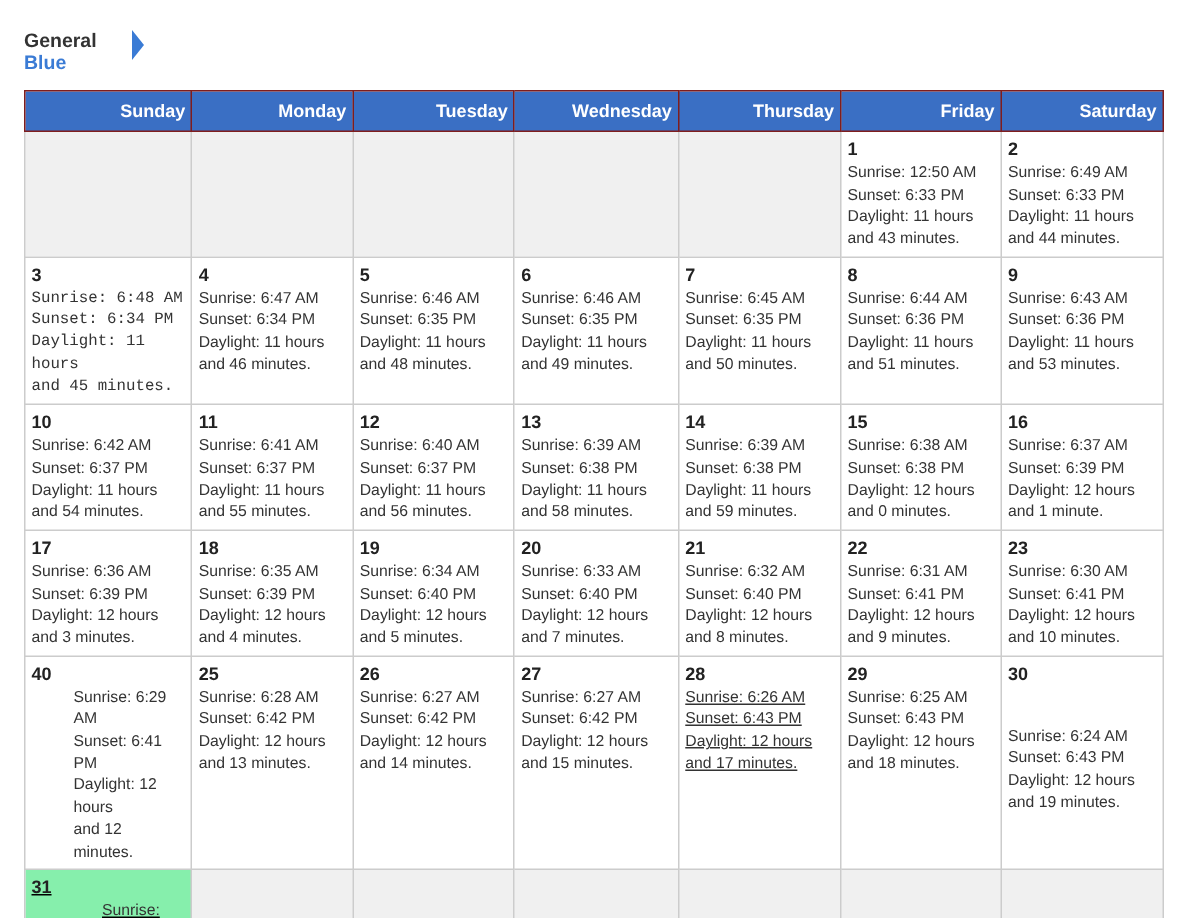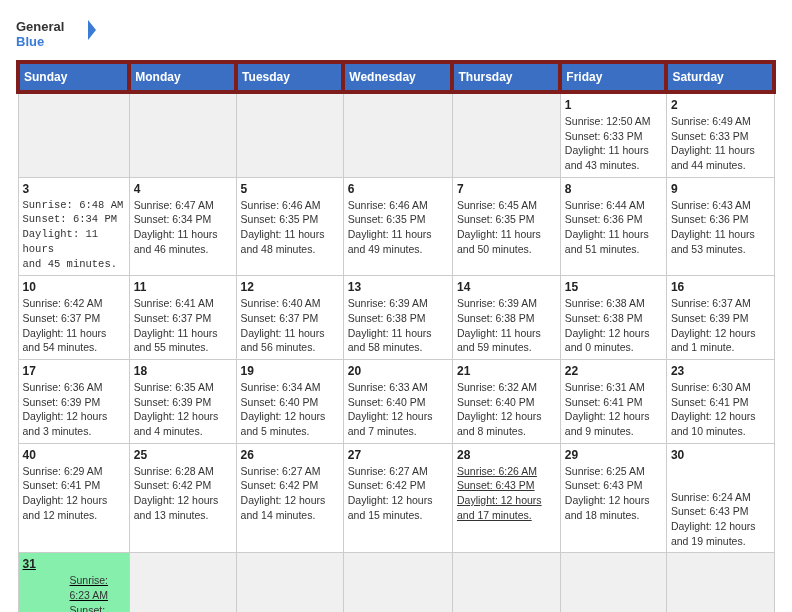--- a/index.html
+++ b/index.html
@@ -35,24 +35,24 @@
     }
     table {
       width: 100%;
       border-collapse: collapse;
       font-size: 11px;
     }
     thead tr th {
       background: #3a6fc4;
       color: #fff;
       padding: 6px 4px;
-      text-align: left;
+      text-align: right;
       font-size: 12px;
       font-weight: bold;
-      border: 4px solid #7f1d1d;
+      border: 1px solid #7f1d1d;
     }
     tbody tr td {
       border: 1px solid #ccc;
       vertical-align: top;
       padding: 4px;
       width: 113px;
       min-height: 70px;
       background: #fff;
     }
     tbody tr td.empty {
@@ -277,21 +277,21 @@
           <div class="day-num">23</div>
           <div class="day-info" style="white-space: pre-line;">Sunrise: 6:30 AM
 Sunset: 6:41 PM
 Daylight: 12 hours
 and 10 minutes.</div>
         </td>
       </tr>
       <tr>
         <td class="has-data">
           <div class="day-num">40</div>
-          <div class="day-info" style="white-space: pre-line;">Sunrise: 6:29 AM
+          <div class="day-info" style="white-space: pre-line; margin-left: 28px;">Sunrise: 6:29 AM
 Sunset: 6:41 PM
 Daylight: 12 hours
 and 12 minutes.</div>
         </td>
         <td class="has-data">
           <div class="day-num">25</div>
           <div class="day-info" style="white-space: pre-line;">Sunrise: 6:28 AM
 Sunset: 6:42 PM
 Daylight: 12 hours
 and 13 minutes.</div>

